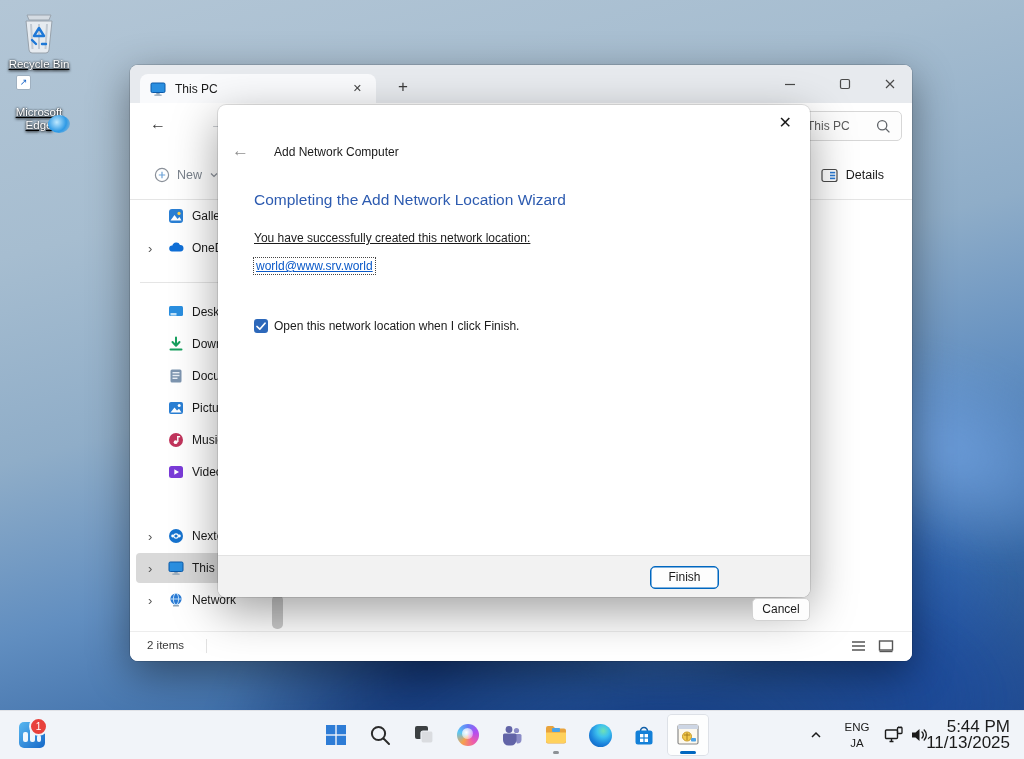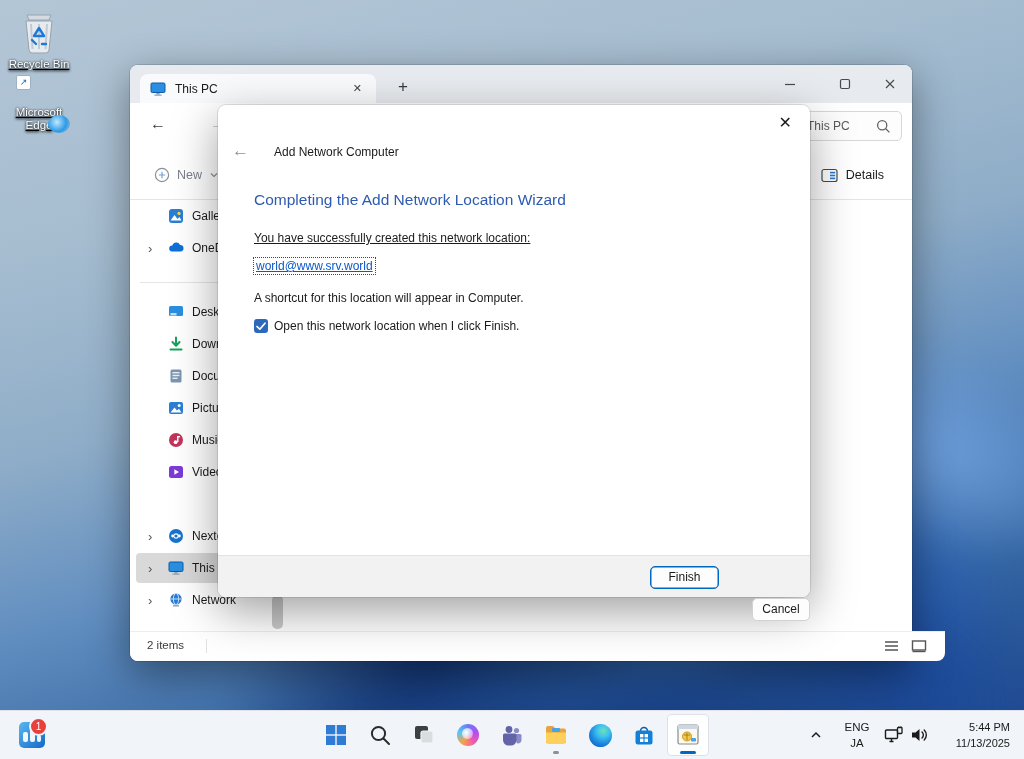--- a/index.html
+++ b/index.html
@@ -60,21 +60,21 @@
   .side-row{position:absolute;left:6px;width:140px;height:30px;display:flex;align-items:center;
       padding-left:12px;box-sizing:border-box;border-radius:4px;font-size:12px;color:#1a1a1a;}
   .side-row.sel{background:#d9d9d9;}
   .chev{width:20px;font-size:13px;color:#555;}
   .chev.hid{visibility:hidden;}
   .side-ico{width:16px;height:16px;margin-right:8px;flex:0 0 16px;}
   .side-lab{white-space:nowrap;}
   .side-sep{position:absolute;left:10px;top:217px;width:130px;height:1px;background:#e5e5e5;}
   .vscroll{position:absolute;left:142px;top:530px;width:11px;height:34px;background:#c9c9c9;border-radius:5px;}
   .statusbar{position:absolute;left:0;bottom:0;width:782px;height:29px;background:#fff;
-      border-top:1px solid #ededed;border-radius:0 0 8px 8px;padding-left:33px;}
+      border-top:1px solid #ededed;border-radius:0 0 8px 8px;}
   .statusbar .stxt{position:absolute;left:17px;top:7px;font-size:11.5px;color:#3a3a3a;}
   .statusbar .sdiv{position:absolute;left:76px;top:7px;width:1px;height:14px;background:#e2e2e2;}
   .viewico{position:absolute;top:7px;}
 
   
   .dialog{position:absolute;left:218px;top:105px;width:592px;height:492px;background:#fff;
       border-radius:8px;box-shadow:0 14px 46px rgba(0,0,0,.38),0 0 0 1px rgba(0,0,0,.10);z-index:3;}
   .dlg-close{position:absolute;right:12px;top:6px;font-size:16px;color:#1a1a1a;padding:2px 6px;}
   .dlg-back{position:absolute;left:10px;top:36px;font-size:17px;color:#8f8f8f;padding:0 4px;}
   .dlg-title{position:absolute;left:56px;top:40px;font-size:12px;color:#1a1a1a;}
@@ -106,21 +106,21 @@
   .badge{position:absolute;right:-3px;top:-5px;width:15px;height:15px;border-radius:50%;background:#e8413c;
       color:#fff;font-size:10px;line-height:15px;text-align:center;border:2px solid #f1f4f9;}
   .copilot{width:22px;height:22px;border-radius:50%;
       background:conic-gradient(#6a7bf7,#b44df0,#ef5da8,#f6a14b,#57c7f5,#6a7bf7);position:relative;}
   .copilot i{position:absolute;left:5px;top:4px;width:11px;height:11px;border-radius:50%;
       background:radial-gradient(circle at 40% 40%,#fff,rgba(255,255,255,.25));}
   .edge-tb{width:23px;height:23px;border-radius:50%;
       background:radial-gradient(circle at 62% 30%,#6fe0b4 0%,#3ec3ee 28%,#1b82dc 62%,#0a53ae 100%);}
   .tray-lang{position:absolute;left:840px;top:8px;width:34px;text-align:center;font-size:11.5px;
       color:#1b1b1b;line-height:16px;}
-  .tray-clock{position:absolute;right:14px;top:8px;text-align:right;font-size:11px;color:#1b1b1b;line-height:16px;}
+  .tray-clock{position:absolute;right:14px;top:8px;text-align:right;font-size:17px;color:#1b1b1b;line-height:16px;}
   .tray-ico{position:absolute;top:15px;}
   svg{display:block;}
 </style>
 </head>
 <body>
 
 <div class="desktop">
   <div class="petal p-a"></div>
   <div class="petal p-b"></div>
   <div class="petal p-c"></div>
@@ -364,21 +364,20 @@
   </div>
 
   <div class="dialog">
     <span class="dlg-close">✕</span>
     <span class="dlg-back">←</span>
     <span class="dlg-title">Add Network Computer</span>
 
     <span class="dlg-heading">Completing the Add Network Location Wizard</span>
     <span class="dlg-line1">You have successfully created this network location:</span>
     <a class="dlg-link">world@www.srv.world</a>
-    <span class="dlg-line2">A shortcut for this location will appear in Computer.</span>
 
     <div class="cbrow">
       <span class="cbox">
         <svg width="10" height="9" viewBox="0 0 10 9">
             <polyline points="1,4.5 3.8,7.2 9,1.2" fill="none" stroke="#fff" stroke-width="1.7" stroke-linecap="round" stroke-linejoin="round"></polyline>
           </svg>
       </span>
       <span class="cblabel">Open this network location when I click Finish.</span>
     </div>
 

